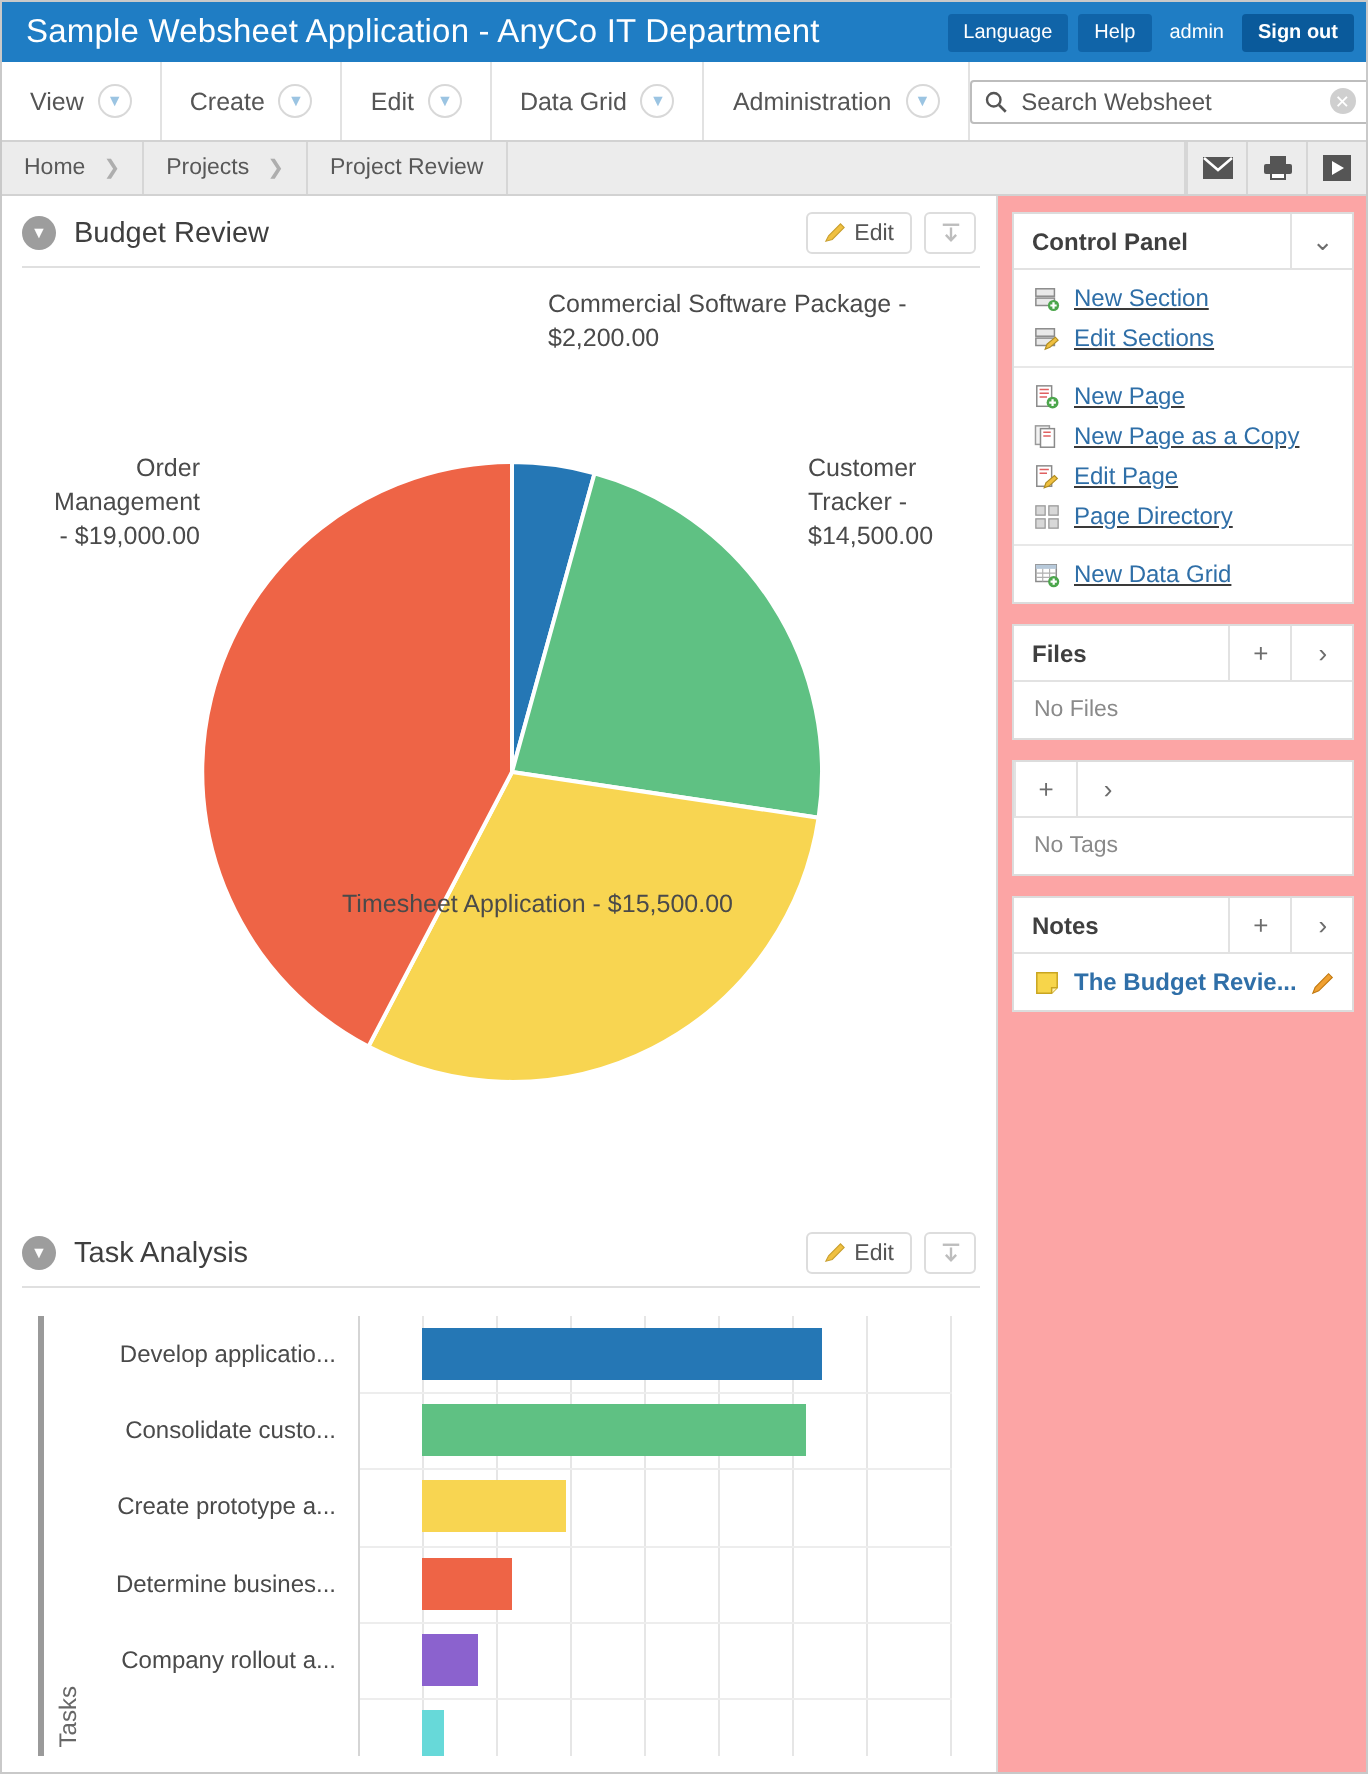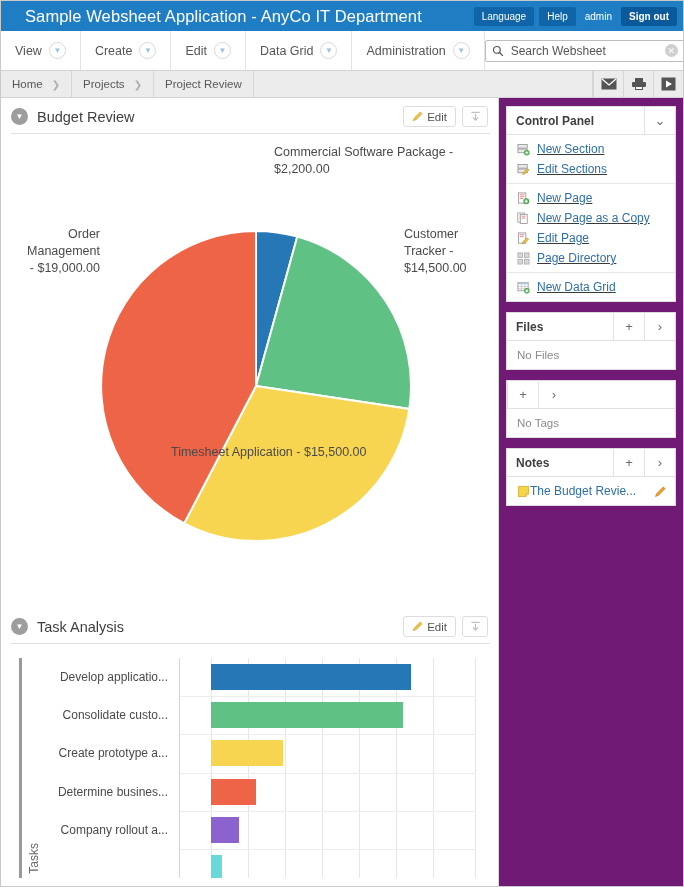--- a/index.html
+++ b/index.html
@@ -12,21 +12,21 @@
   .app{
     width:684px;height:887px;position:relative;
     border:1px solid #c9c9c9;box-sizing:border-box;background:#fff;
     display:flex;flex-direction:column;overflow:hidden;
   }
 
   
   .titlebar{
     height:24px;min-height:30px;background:#1f7dc4;
     display:flex;align-items:center;justify-content:space-between;
-    padding:0 6px 0 24px;box-sizing:border-box;
+    padding:0 6px 0 12px;box-sizing:border-box;
   }
   .app-title{color:#fff;font-size:16.5px;letter-spacing:.1px;white-space:nowrap;}
   .title-actions{display:flex;align-items:center;gap:5px;}
   .tbtn{
     color:#fff;font-size:10px;padding:4px 8px;border-radius:2px;
     background:#1064a8;white-space:nowrap;cursor:pointer;
   }
   .tbtn.plain{background:transparent;padding:4px 4px;}
   .tbtn.strong{background:#0a5a9b;font-weight:bold;}
 
@@ -76,21 +76,21 @@
   .crumb-fill{flex:1;border-right:1px solid #d6d6d6;}
   .crumb-icons{display:flex;align-items:stretch;}
   .cicon{
     width:29px;display:flex;align-items:center;justify-content:center;
     border-left:1px solid #d6d6d6;cursor:pointer;
   }
 
   
   .body{flex:1;display:flex;min-height:0;position:relative;}
   .main{width:497px;min-width:497px;position:relative;}
-  .side{flex:1;background:#701a75;border-left:1px solid #d9d9d9;padding:8px 7px 4px 7px;box-sizing:border-box;}
+  .side{flex:1;background:#fca5a5;border-left:1px solid #d9d9d9;padding:8px 7px 4px 7px;box-sizing:border-box;}
 
   
   .sec-head{display:flex;align-items:center;padding:8px 10px 6px 10px;}
   .circ{
     width:17px;height:17px;border-radius:50%;background:#9d9d9d;color:#fff;
     display:flex;align-items:center;justify-content:center;font-size:8px;
     margin-right:9px;cursor:pointer;flex:0 0 auto;
   }
   .sec-title{font-size:14.5px;color:#3f3f3f;flex:1;}
   .sbtn{
@@ -138,22 +138,22 @@
     border-left:1px solid #e2e2e2;color:#6d6d6d;font-size:13px;cursor:pointer;
   }
   .cp-group{border-bottom:1px solid #e8e8e8;padding:4px 0;text-decoration:underline;}
   .cp-group:last-child{border-bottom:0;}
   .cp-item{
     display:flex;align-items:center;gap:7px;padding:3px 10px;
     font-size:12px;color:#2f6fa8;cursor:pointer;
   }
   .empty{padding:8px 10px;font-size:11.5px;color:#8a8a8a;}
   .note-row{
-    display:flex;align-items:center;padding:7px 8px 7px 10px;
-    font-size:12px;color:#2f6fa8;cursor:pointer;
+    display:flex;align-items:center;padding:7px 8px 7px 10px;gap:7px;
+    font-size:12px;color:#2f6fa8;cursor:pointer;font-weight:bold;
   }
   .note-row .txt{flex:1;white-space:nowrap;overflow:hidden;}
   svg{display:block;}
 </style>
 </head>
 <body>
 
 <div class="app">
 
   <div class="titlebar">

